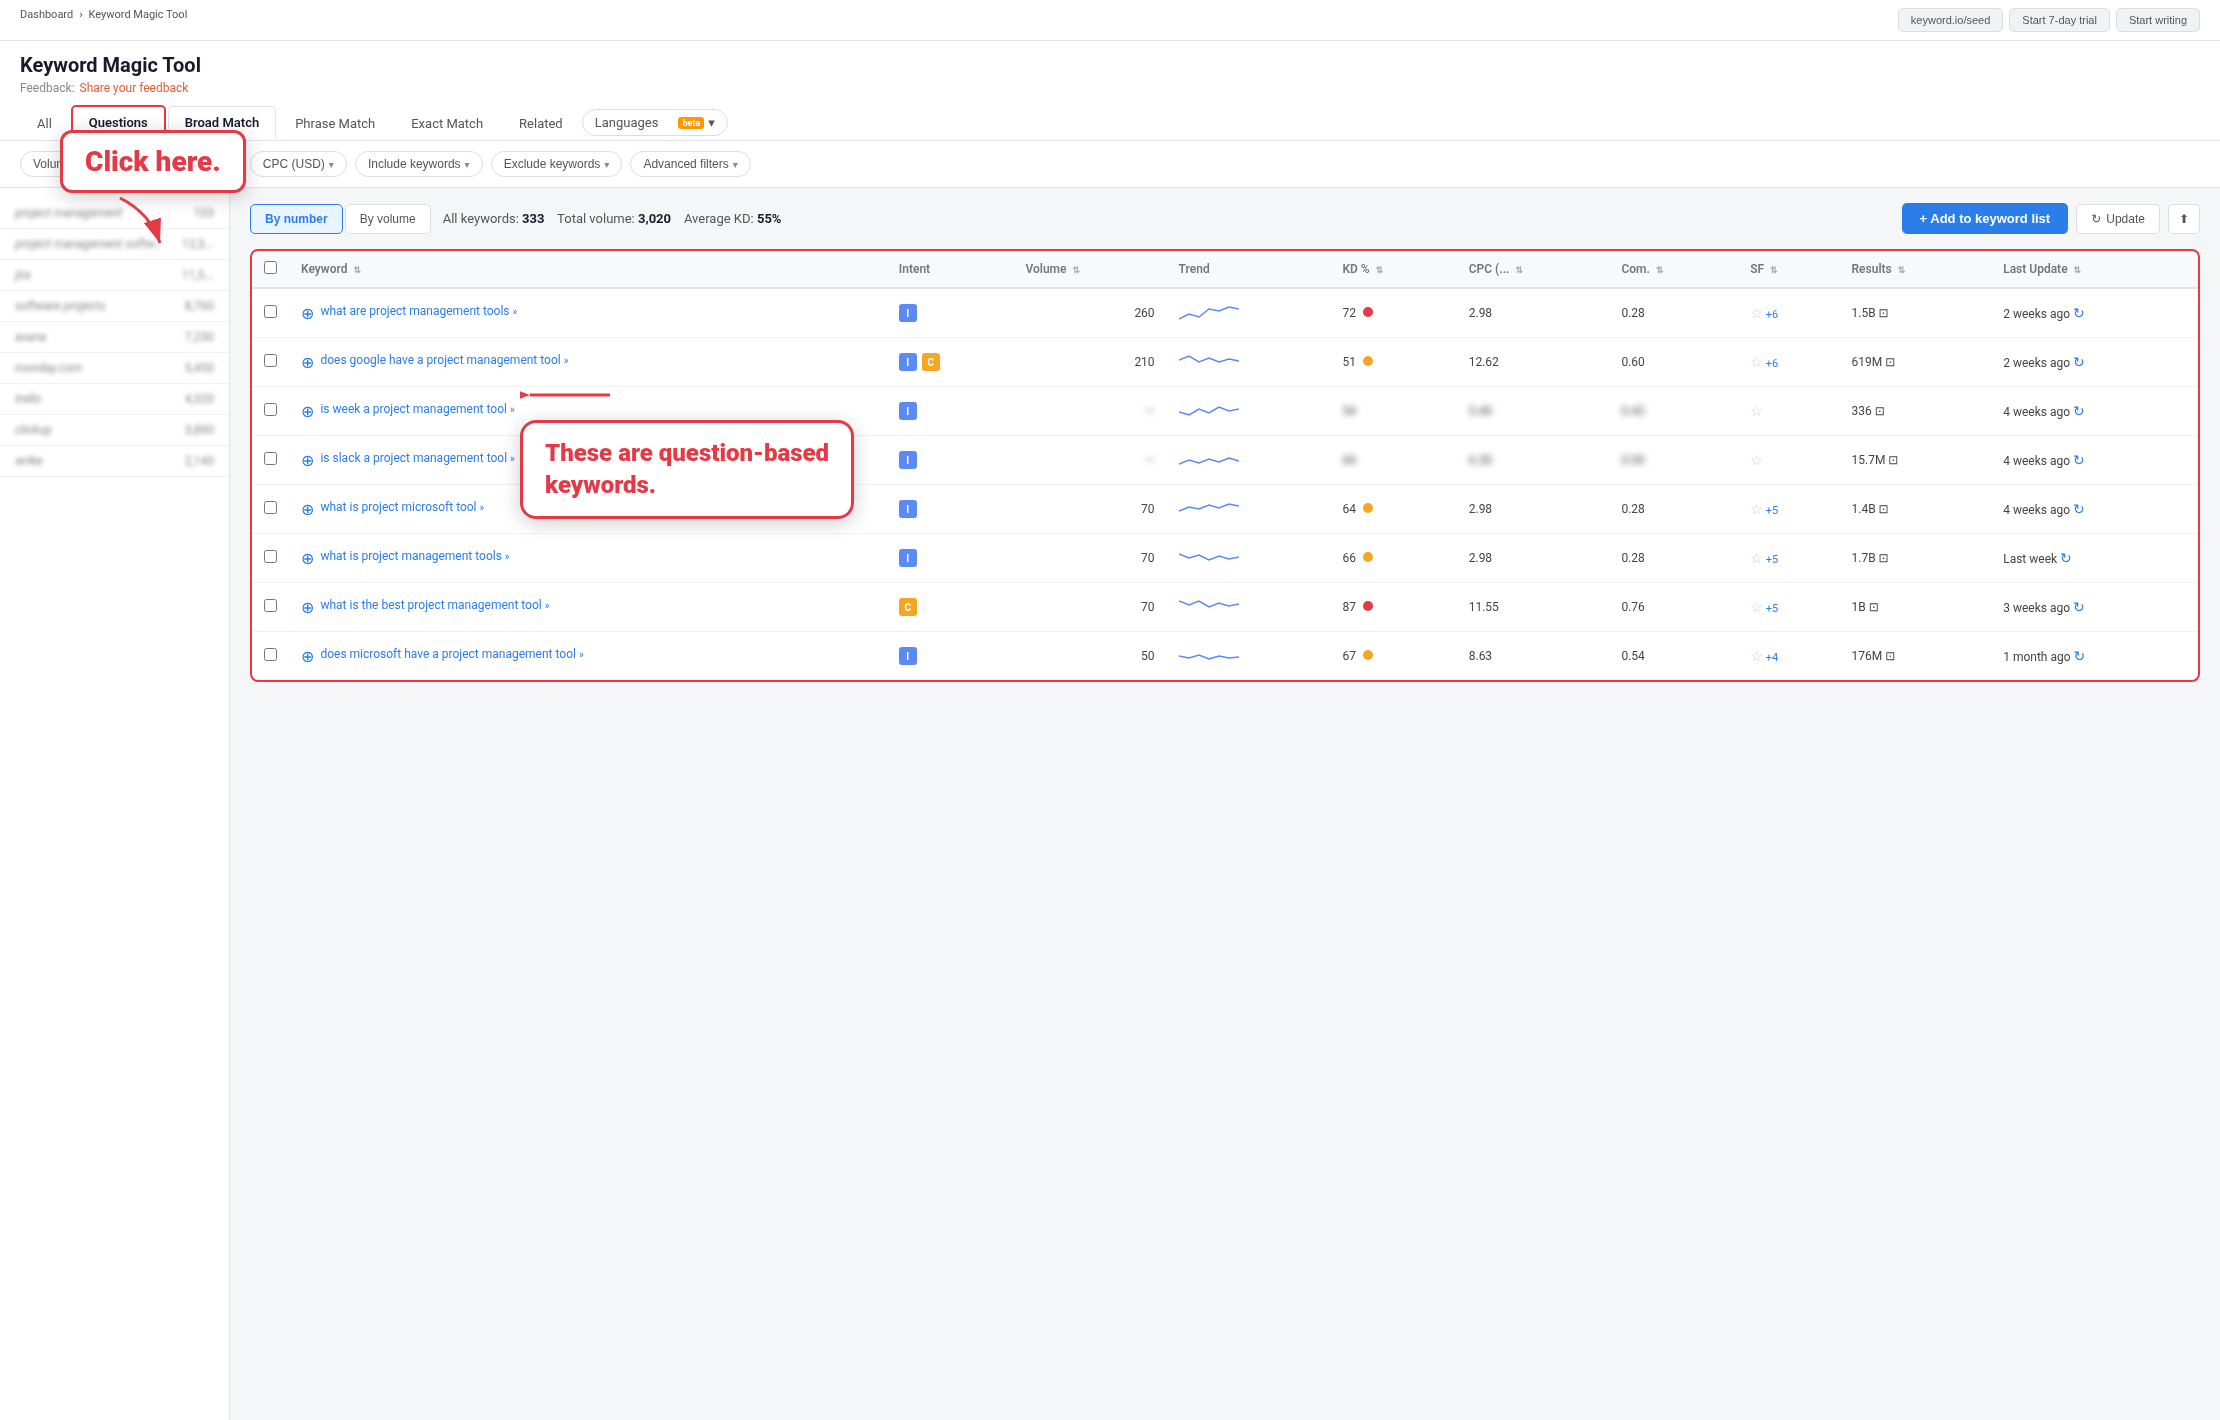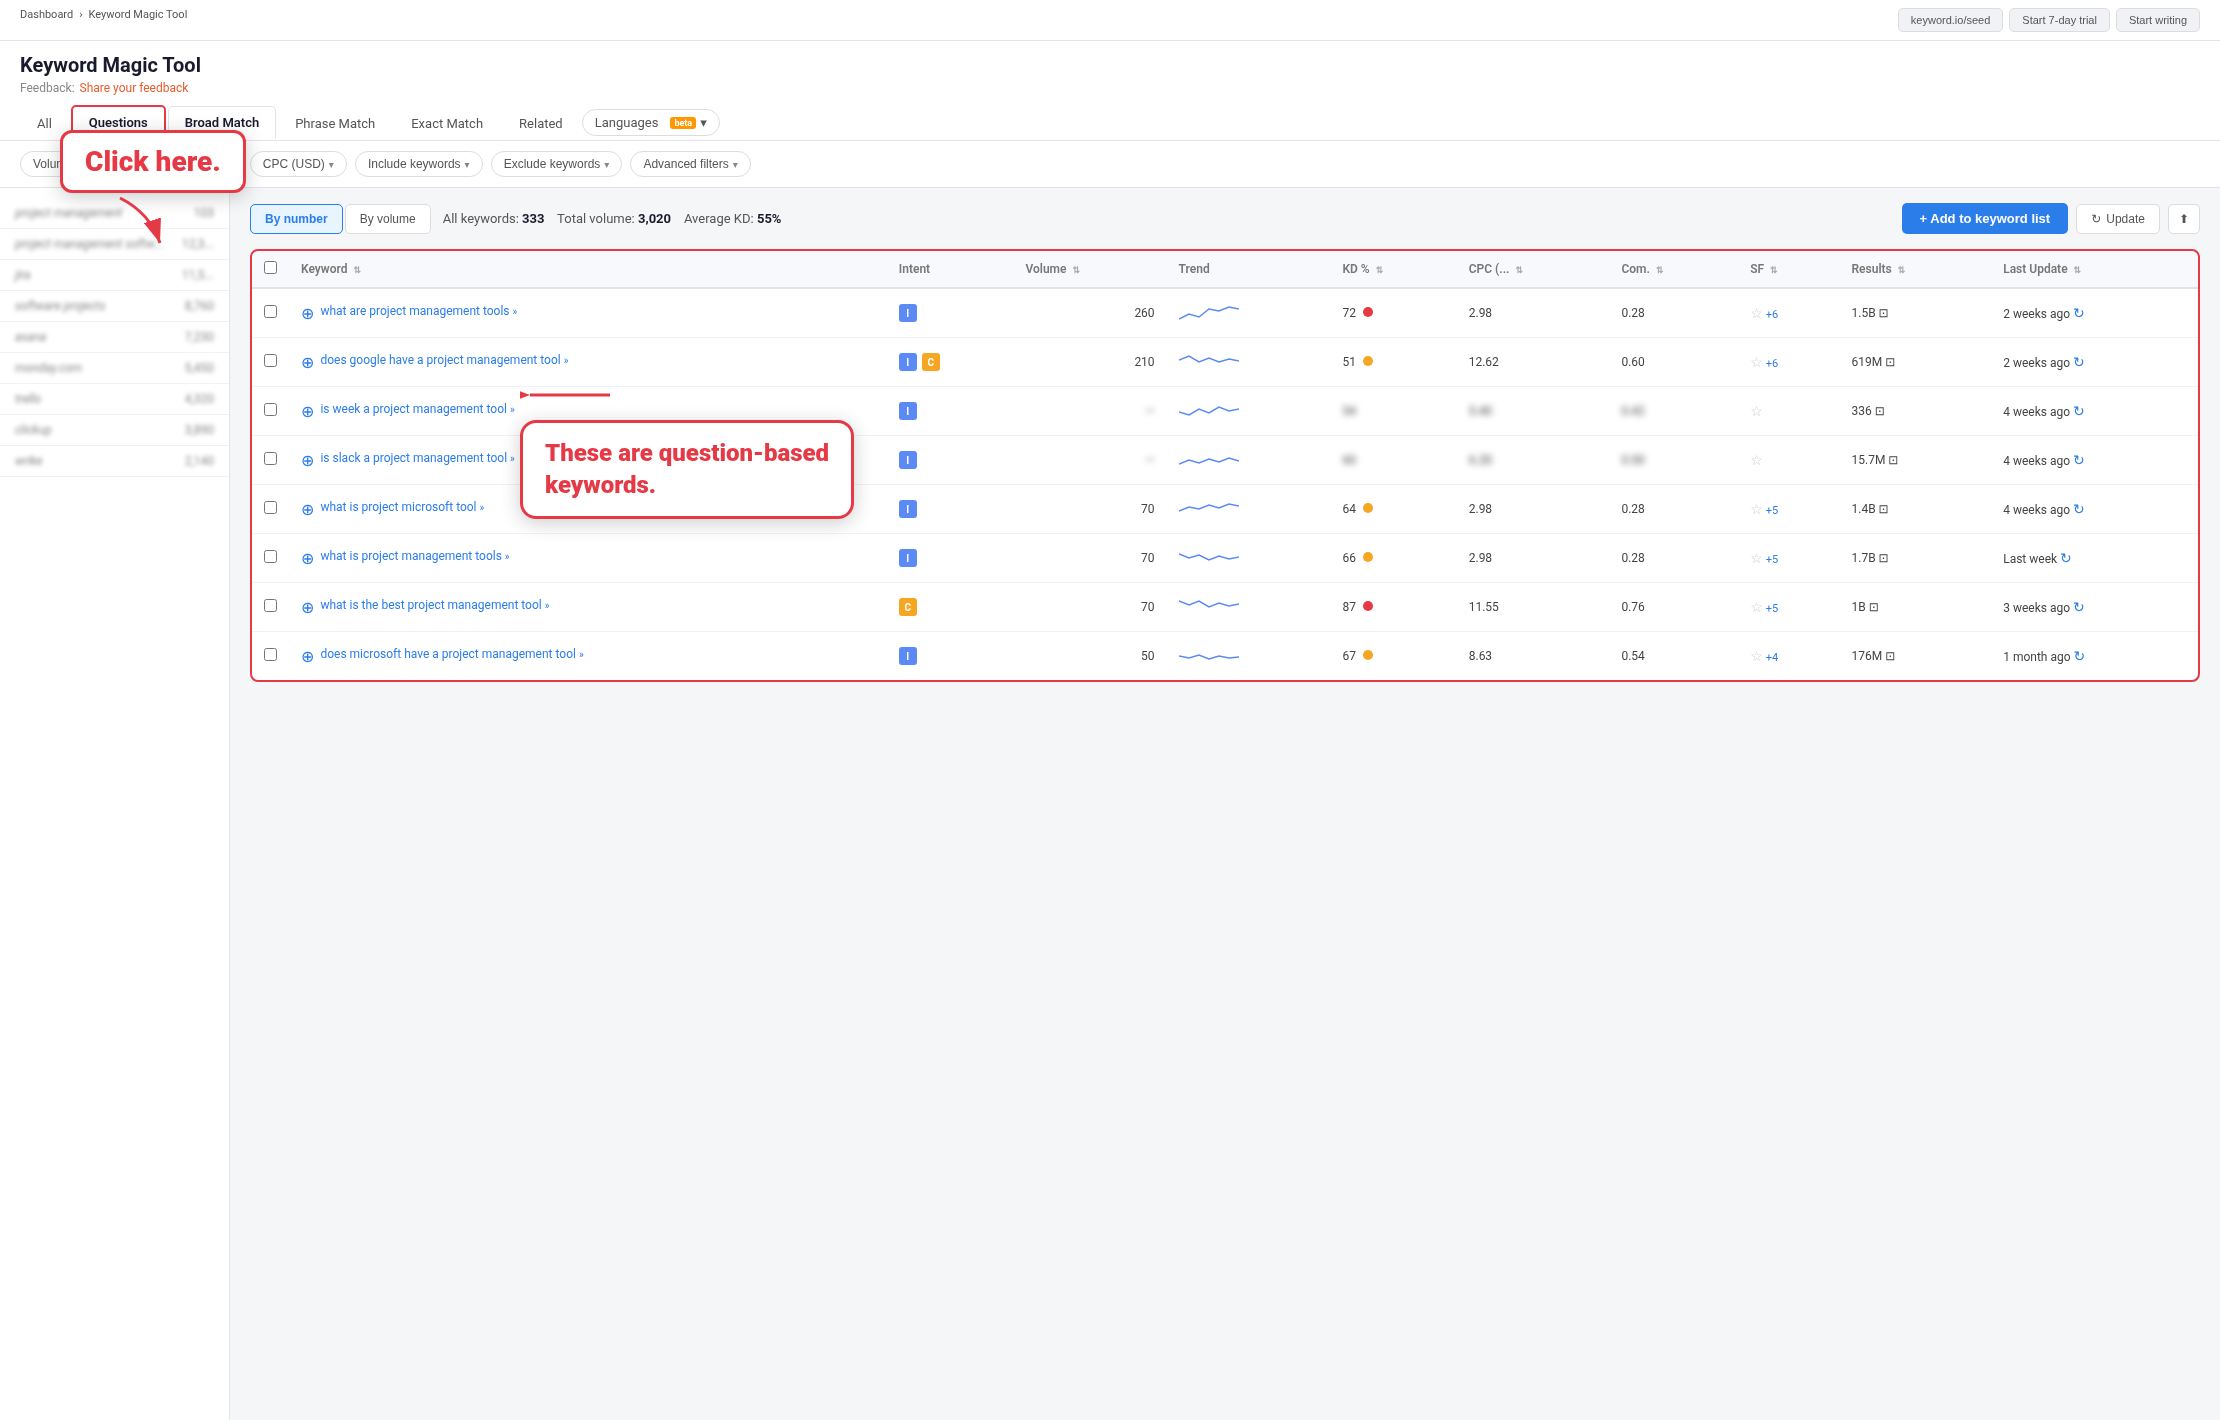--- a/index.html
+++ b/index.html
@@ -13,21 +13,21 @@
 
     .page-header { background: #fff; padding: 12px 20px 0; border-bottom: 1px solid #e0e4ea; }
     .page-title { font-size: 20px; font-weight: 700; color: #1a1a2e; margin-bottom: 4px; }
     .page-subtitle { font-size: 12px; color: #888; margin-bottom: 10px; display: flex; align-items: center; gap: 5px; }
     .page-subtitle a { color: #e85c2e; text-decoration: none; }
 
     .tabs-row { display: flex; align-items: center; gap: 2px; padding: 0; }
     .tab { padding: 8px 16px; border-radius: 5px 5px 0 0; cursor: pointer; font-size: 13px; color: #555; border: 1px solid transparent; border-bottom: none; background: transparent; white-space: nowrap; }
     .tab.active { background: #fff; border-color: #e0e4ea; border-bottom: 1px solid #fff; font-weight: 600; color: #1a1a2e; position: relative; }
     .tab.highlighted { border: 2px solid #e63946; border-radius: 5px; font-weight: 600; color: #1a1a2e; }
-    .tab-beta { background: #ff9800; color: #fff; font-size: 9px; border-radius: 3px; padding: 1px 4px; margin-left: 8px; font-weight: 700; }
+    .tab-beta { background: #ff9800; color: #fff; font-size: 9px; border-radius: 3px; padding: 1px 4px; margin-left: 16px; font-weight: 700; }
     .lang-tab { display: flex; align-items: center; gap: 4px; border: 1px solid #ddd; border-radius: 20px; padding: 5px 12px; background: #fff; cursor: pointer; color: #555; }
 
     .filters-row { background: #fff; padding: 10px 20px; border-bottom: 1px solid #e0e4ea; display: flex; gap: 8px; align-items: center; flex-wrap: wrap; }
     .filter-btn { display: flex; align-items: center; gap: 4px; border: 1px solid #ddd; border-radius: 20px; padding: 5px 12px; background: #fff; cursor: pointer; color: #555; font-size: 12px; white-space: nowrap; }
     .filter-arrow { font-size: 10px; color: #888; }
 
     .content-area { display: flex; min-height: calc(100vh - 180px); }
     .sidebar { width: 230px; background: #fff; border-right: 1px solid #e0e4ea; padding: 10px 0; flex-shrink: 0; overflow: hidden; }
     .sidebar-item { padding: 8px 15px; font-size: 12px; color: #555; display: flex; justify-content: space-between; border-bottom: 1px solid #f0f2f5; }
     .sidebar-item .kw { color: #888; font-style: italic; filter: blur(2px); }

